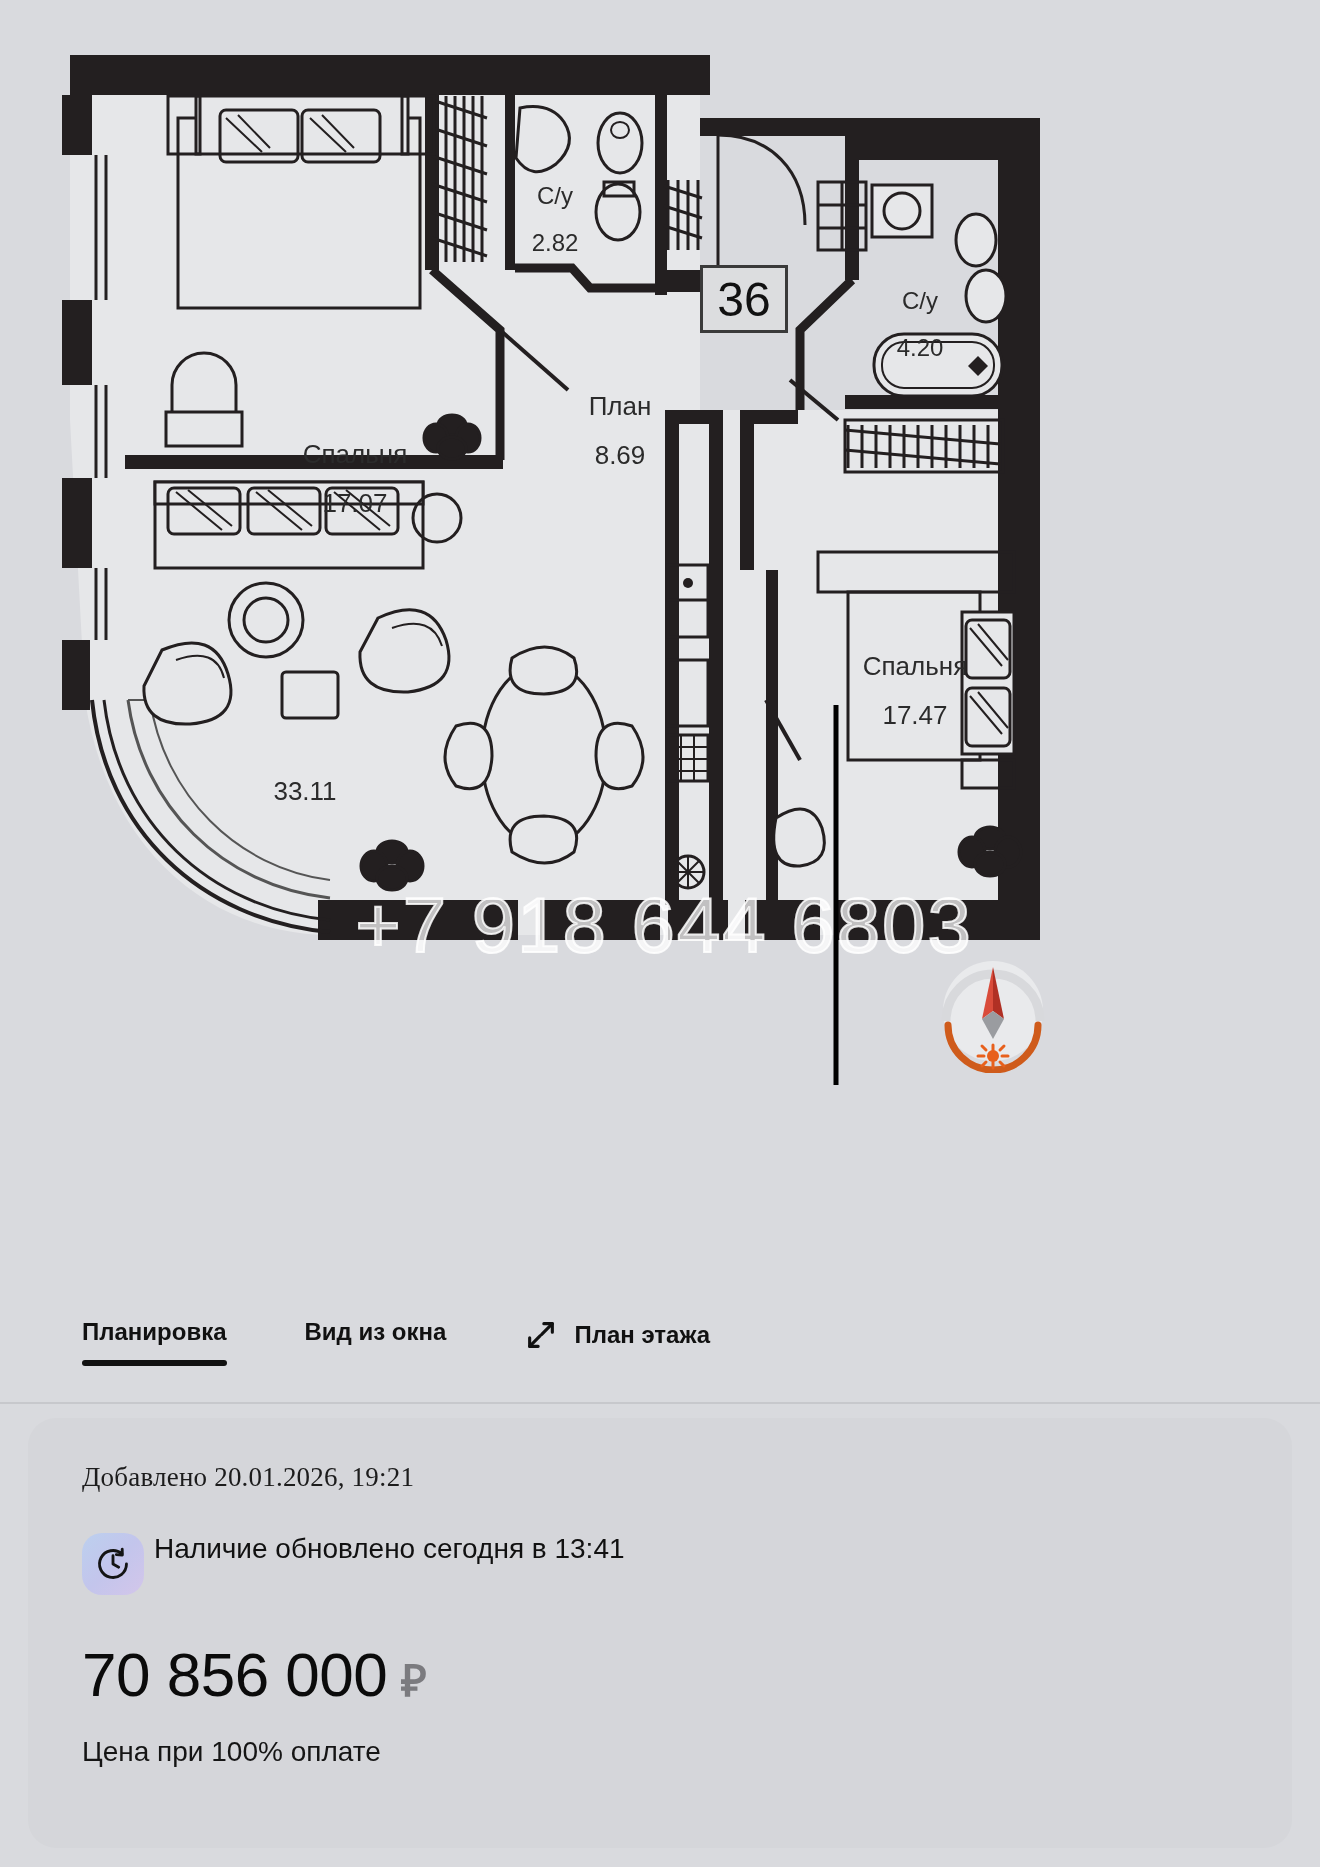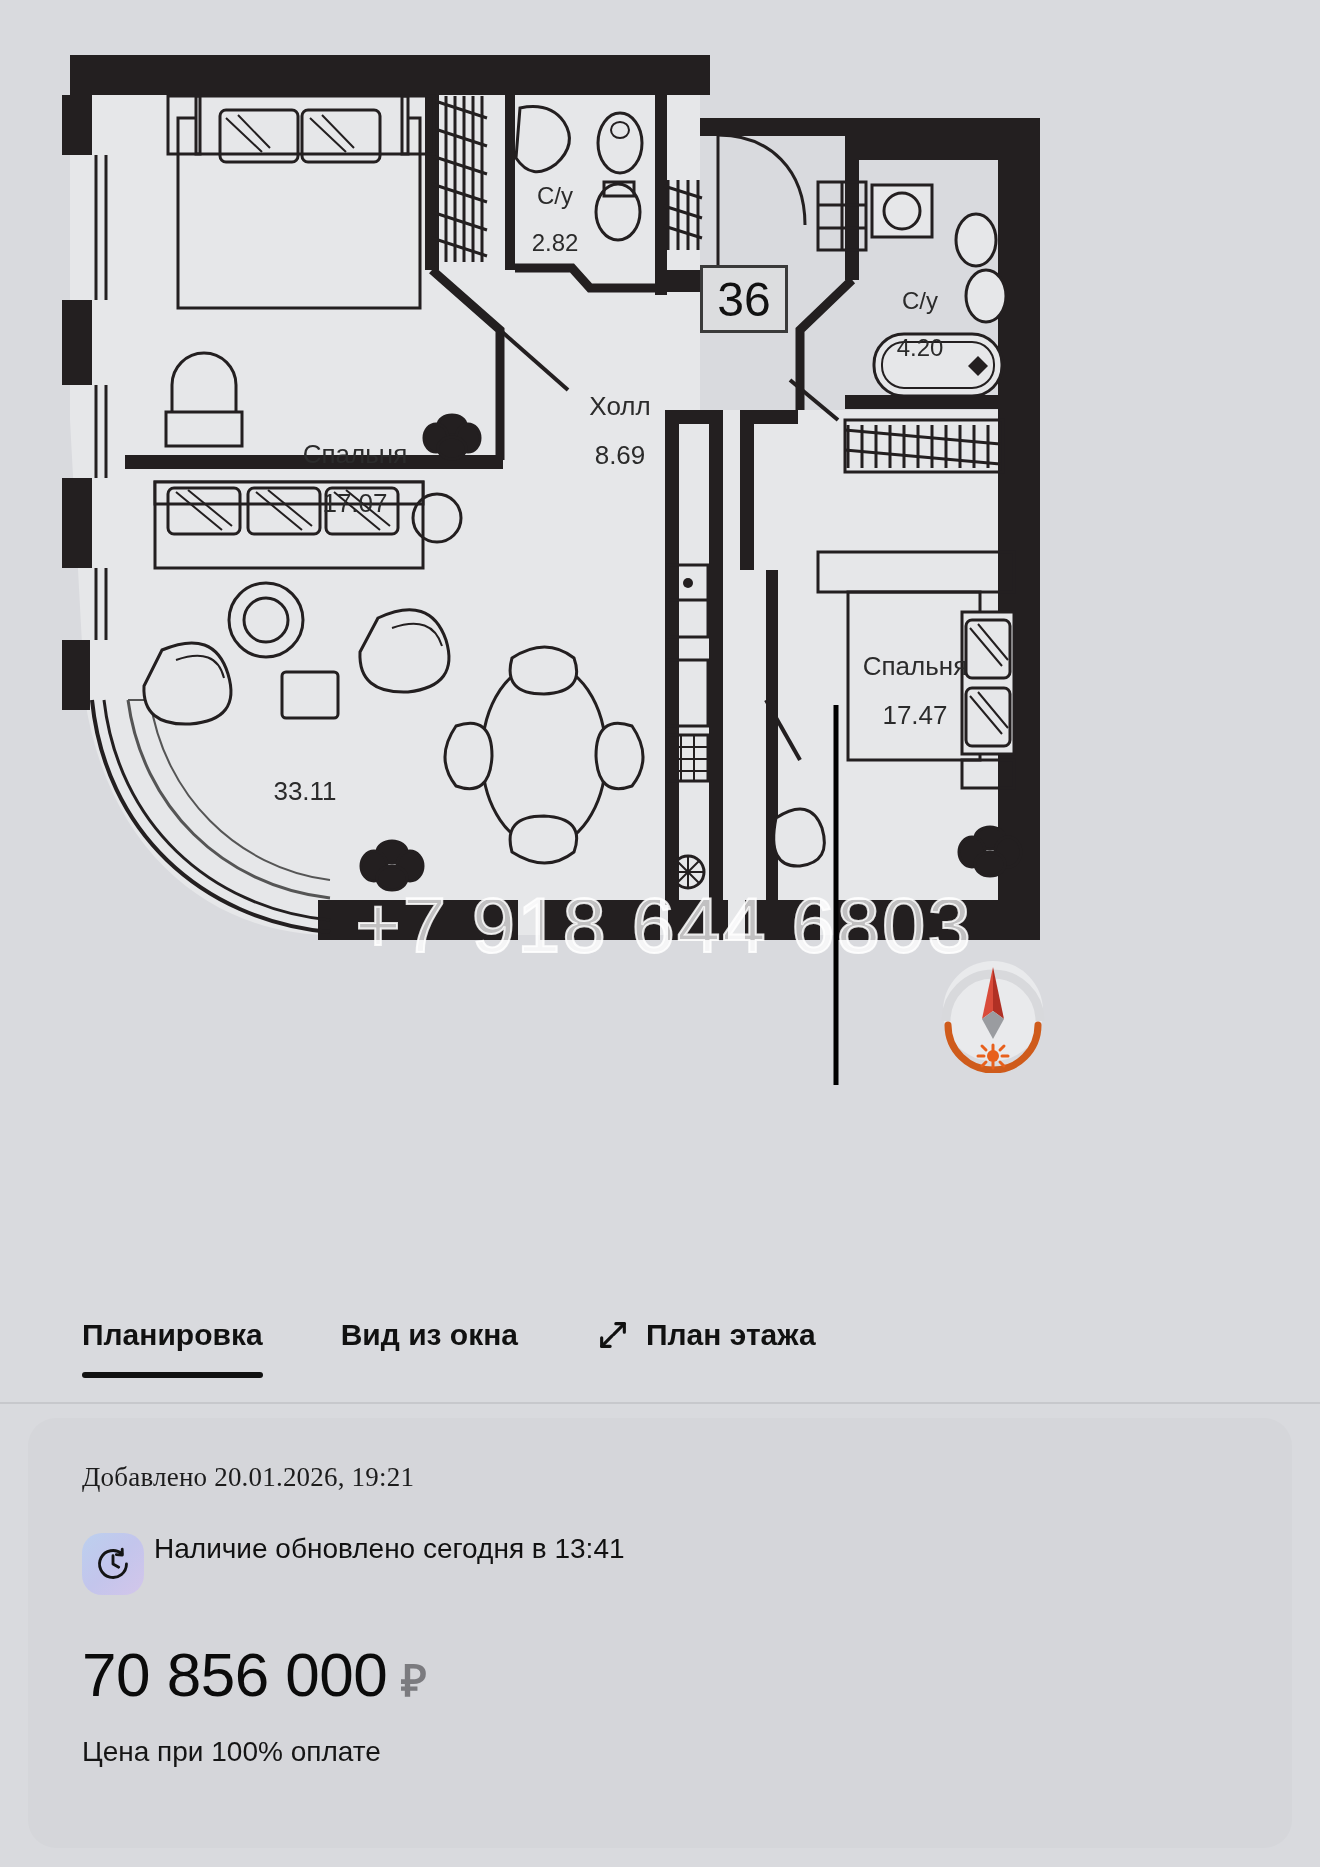--- a/index.html
+++ b/index.html
@@ -49,22 +49,22 @@
   
   .compass { position: absolute; left: 934px; top: 955px; width: 118px; height: 118px; }
 
   
   .tabs {
     position: absolute; left: 0; top: 1300px; width: 1320px; height: 102px;
     background: #d9dade; display: flex; align-items: flex-start; padding-left: 82px; padding-top: 18px;
   }
   .tab {
     position: relative; display: flex; align-items: center; gap: 16px;
-    margin-right: 78px; padding-bottom: 26px; cursor: pointer;
-    font-size: 30px; font-weight: bold; color: #111;
+    margin-right: 78px; padding-bottom: 20px; cursor: pointer;
+    font-size: 24px; font-weight: bold; color: #111;
     font-family: "Liberation Sans", sans-serif; white-space: nowrap;
   }
   .tab.active::after {
     content: ""; position: absolute; left: 0; right: 0; bottom: 0;
     height: 6px; background: #111; border-radius: 3px;
   }
   .expand-ico { display: inline-block; width: 34px; height: 34px; flex: 0 0 34px; }
 
   .tabs-divider {
     position: absolute; left: 0; top: 1402px; width: 1320px; height: 2px; background: #c7c8cc;
@@ -294,21 +294,21 @@
       <div class="name">Спальня</div>
       <div class="area">17.07</div>
     </div>
 
     <div class="room-label small" style="left:480px; top:163px; width:150px;">
       <div class="name">С/у</div>
       <div class="area">2.82</div>
     </div>
 
     <div class="room-label" style="left:520px; top:372px; width:200px;">
-      <div class="name">Холл</div>
+      <div class="name">План</div>
       <div class="area">8.69</div>
     </div>
 
     <div class="room-label small" style="left:845px; top:268px; width:150px;">
       <div class="name">С/у</div>
       <div class="area">4.20</div>
     </div>
 
     <div class="room-label" style="left:790px; top:632px; width:250px;">
       <div class="name">Спальня</div>

